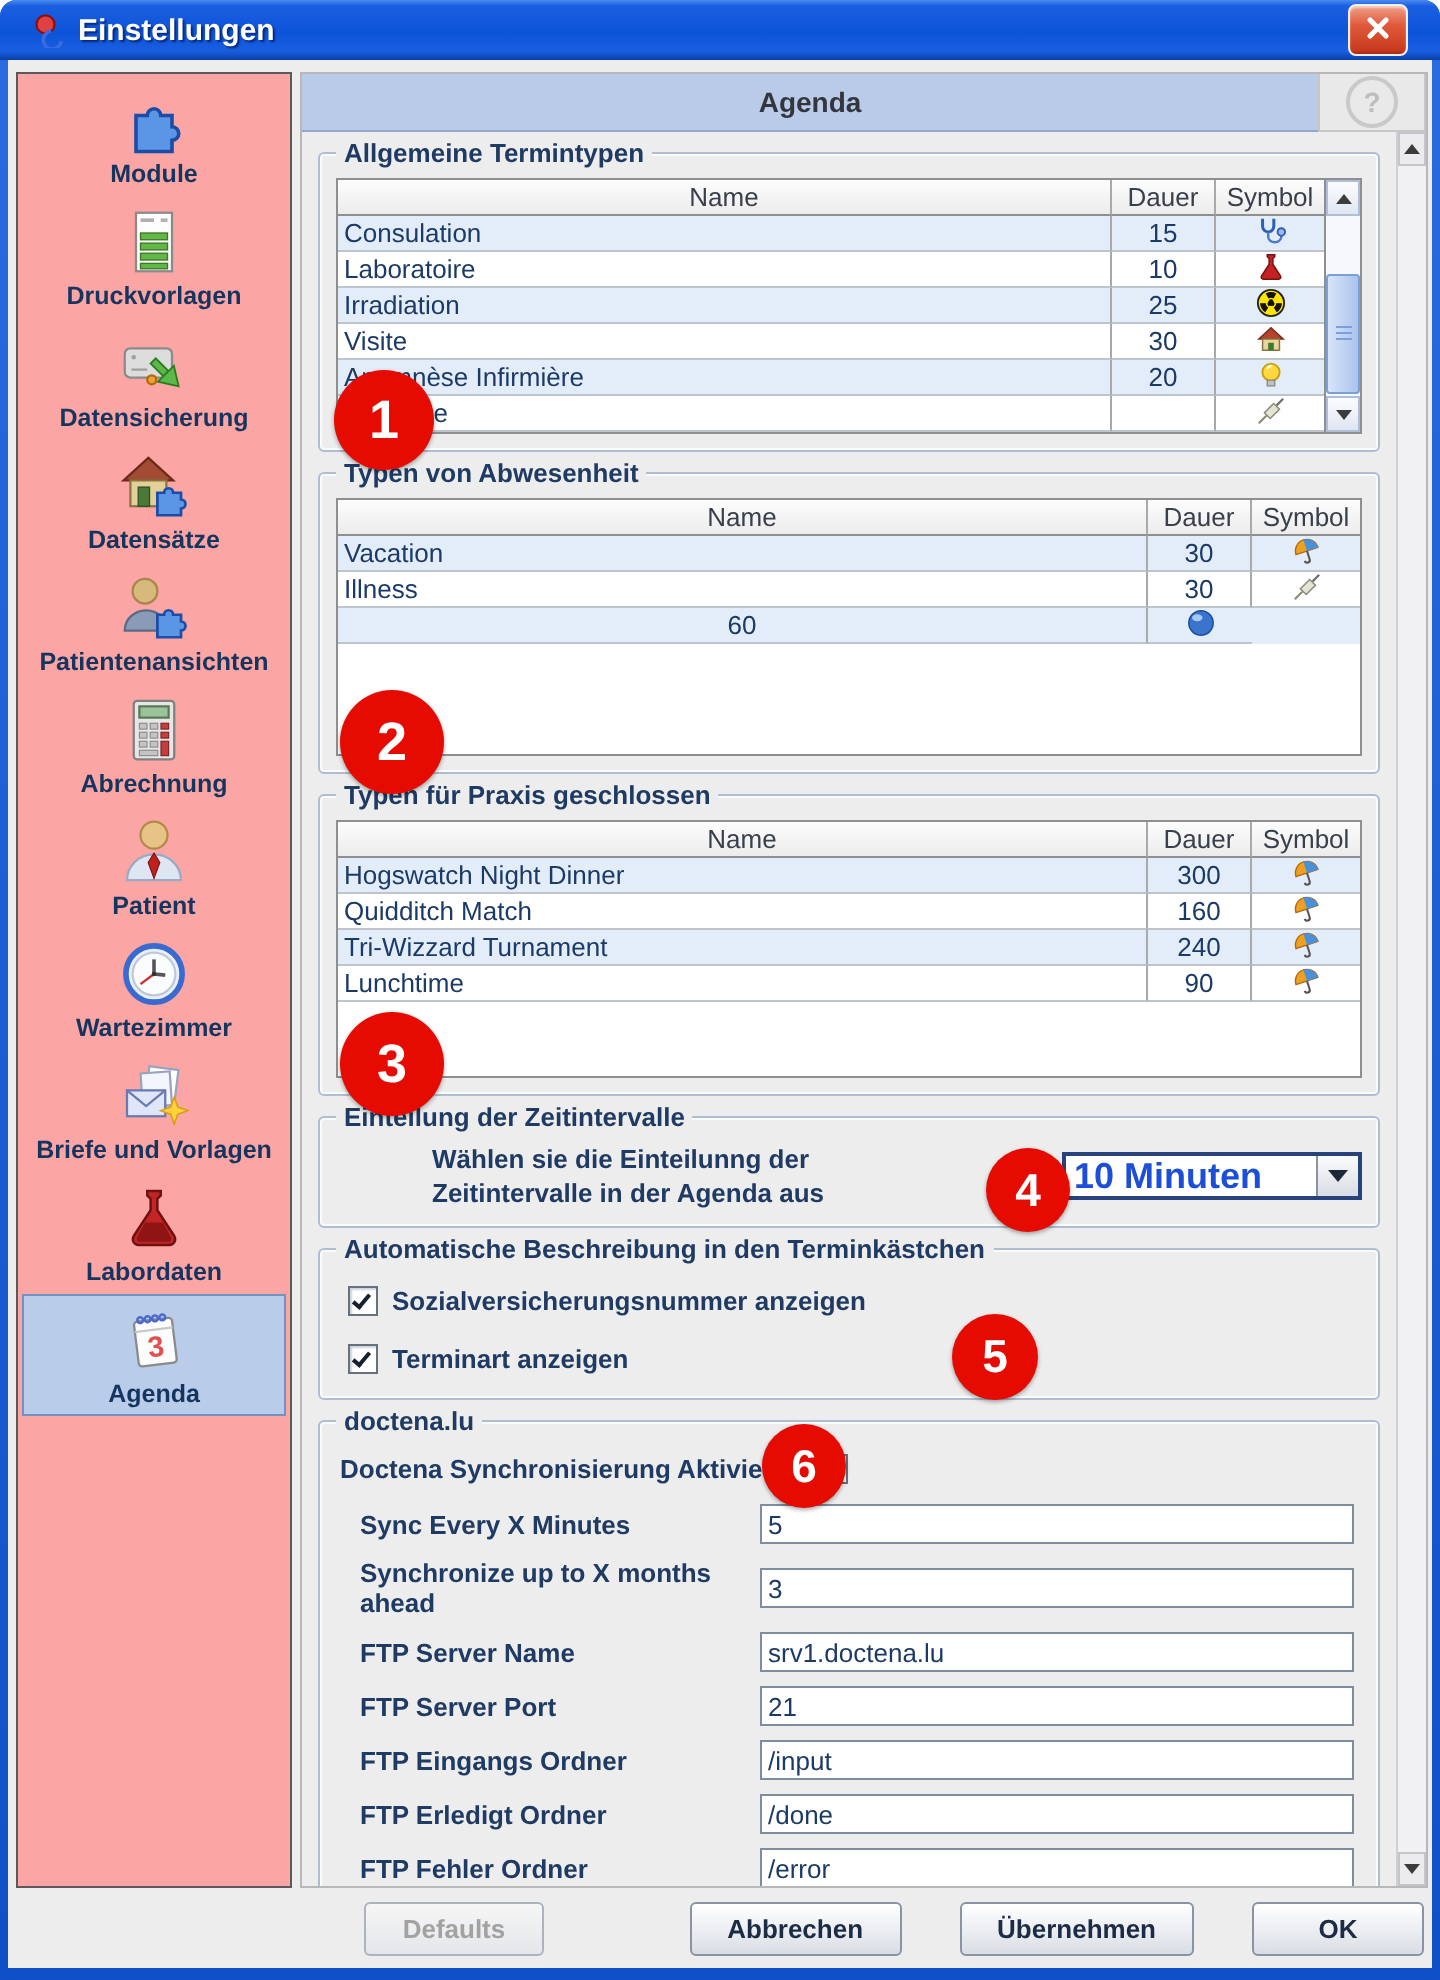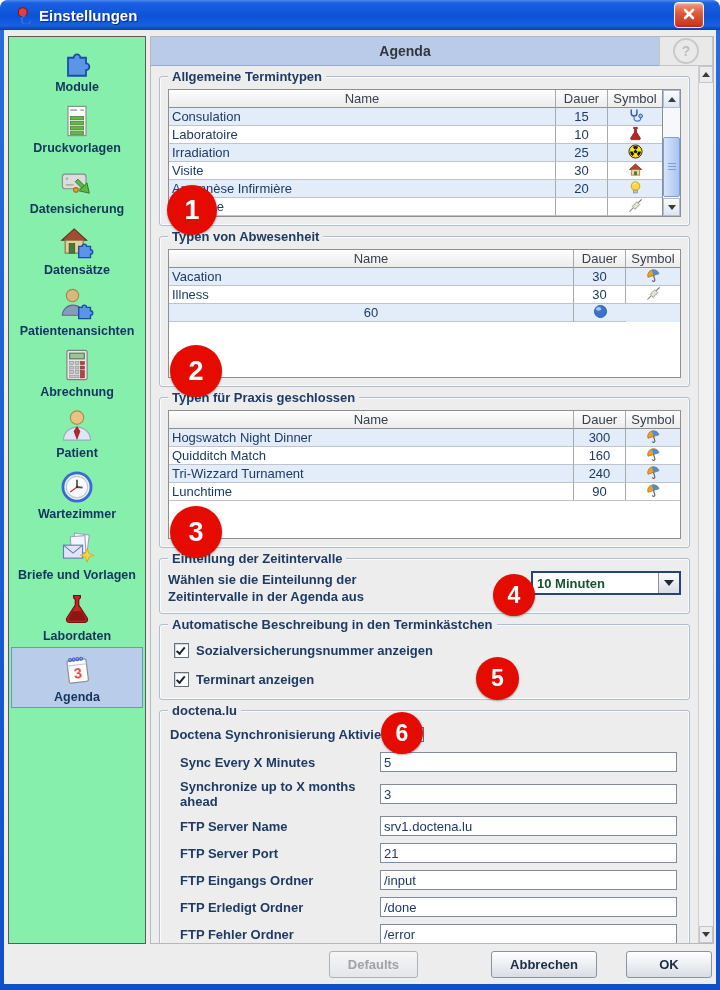--- a/index.html
+++ b/index.html
@@ -13,21 +13,21 @@
             display:flex;align-items:center;padding:0 16px;border-radius:8px 8px 0 0;}
   .app-icon{width:18px;height:18px;margin-right:5px;display:inline-flex;}
   .title-text{color:#fff;font-weight:bold;font-size:15px;flex:1;
               text-shadow:1px 1px 1px rgba(0,20,80,.7);}
   .close-btn{width:28px;height:24px;border:1px solid #f0f0f0;border-radius:4px;
              background:linear-gradient(#f0a088,#e05a3c 40%,#c83a1e 92%,#a82a10);
              display:flex;align-items:center;justify-content:center;box-shadow:inset 0 1px 1px rgba(255,255,255,.5);}
   
   .frame{position:absolute;left:4px;right:4px;top:30px;bottom:6px;background:#ededee;}
   
-  .sidebar{position:absolute;left:4px;top:6px;width:138px;height:908px;background:#86efac;
+  .sidebar{position:absolute;left:4px;top:6px;width:138px;height:908px;background:#fca5a5;
            border:1px solid #5a5a5a;box-sizing:border-box;overflow:hidden;}
   .side-item{height:59px;display:flex;flex-direction:column;align-items:center;justify-content:center;
              gap:1px;margin:0 2px;border:1px solid transparent;cursor:default;}
   .side-item .icon{width:38px;height:38px;display:flex;align-items:center;justify-content:center;}
   .side-item .icon svg{width:36px;height:36px;}
   .side-label{color:#15355e;font-weight:bold;font-size:12.5px;white-space:nowrap;}
   .side-item.selected{background:#b9cce9;border:1px solid #6f93c2;}
   
   .main{position:absolute;left:146px;top:6px;right:2px;height:908px;background:#ededee;
         border:1px solid #b8b8b8;box-sizing:border-box;}
@@ -72,26 +72,26 @@
   
   .tbl-scroll{width:17px;border-left:1px solid #8f8f8f;background:#eef2fa;display:flex;flex-direction:column;}
   .ts-btn{height:16px;background:linear-gradient(#fbfcfe,#dfe6f2);border:1px solid #aebdd8;
           display:flex;align-items:center;justify-content:center;}
   .ts-track{flex:1;position:relative;background:#f6f8fc;}
   .ts-thumb{position:absolute;left:0;right:0;top:32%;height:58px;
             background:linear-gradient(90deg,#d8e4f8,#aac4ee);border:1px solid #7aa0d8;border-radius:2px;
             display:flex;flex-direction:column;align-items:center;justify-content:center;gap:2px;}
   .ts-thumb i{display:block;width:8px;height:1px;background:#7aa0d8;}
   
-  .zeit-row{display:flex;align-items:flex-start;}
+  .zeit-row{display:flex;align-items:center;margin-left:48px;}
   .zeit-desc{color:#1f3a63;font-weight:bold;font-size:13px;line-height:17px;flex:1;}
   .combo{display:flex;width:150px;height:24px;border:2px solid #27427c;background:#fff;
          box-sizing:border-box;margin-left:8px;}
-  .combo-value{flex:1;display:flex;align-items:center;padding-left:4px;color:#14532d;
-               font-weight:bold;font-size:13px;}
+  .combo-value{flex:1;display:flex;align-items:center;padding-left:4px;color:#1d4ed8;
+               font-weight:bold;font-size:18px;}
   .combo-btn{width:20px;background:linear-gradient(#fbfbfb,#d8dce4);border-left:1px solid #8a93a3;
              display:flex;align-items:center;justify-content:center;}
   .arr-down{width:0;height:0;border-left:5px solid transparent;border-right:5px solid transparent;
             border-top:6px solid #1c2838;display:block;}
   
   .check-row{display:flex;align-items:center;gap:7px;margin:6px 0 14px 6px;}
   .check-row:last-child{margin-bottom:4px;}
   .checkbox{width:13px;height:13px;background:#fff;border:1px solid #66707e;display:inline-flex;
             align-items:center;justify-content:center;flex:0 0 auto;box-shadow:inset 1px 1px 1px #cfd4da;}
   .checkbox.checked::after{content:"";width:7px;height:3px;border-left:2px solid #16202e;
@@ -596,20 +596,21 @@
         <div class="vs-track"></div>
         <div class="vs-btn">
             <i class="tri tri-down"></i>
           </div>
       </div>
     </div>
 
     <div class="footer" id="footer-buttons">
         <button class="btn defaults" disabled="">Defaults</button>
         <button class="btn">Abbrechen</button>
+        <button class="btn">Übernehmen</button>
         <button class="btn">OK</button>
       </div>
   </div>
 <div class="badge badge-1">1</div>
     <div class="badge badge-2">2</div>
     <div class="badge badge-3">3</div>
     <div class="badge badge-4">4</div>
     <div class="badge badge-5">5</div>
     <div class="badge badge-6">6</div>
   </div>

